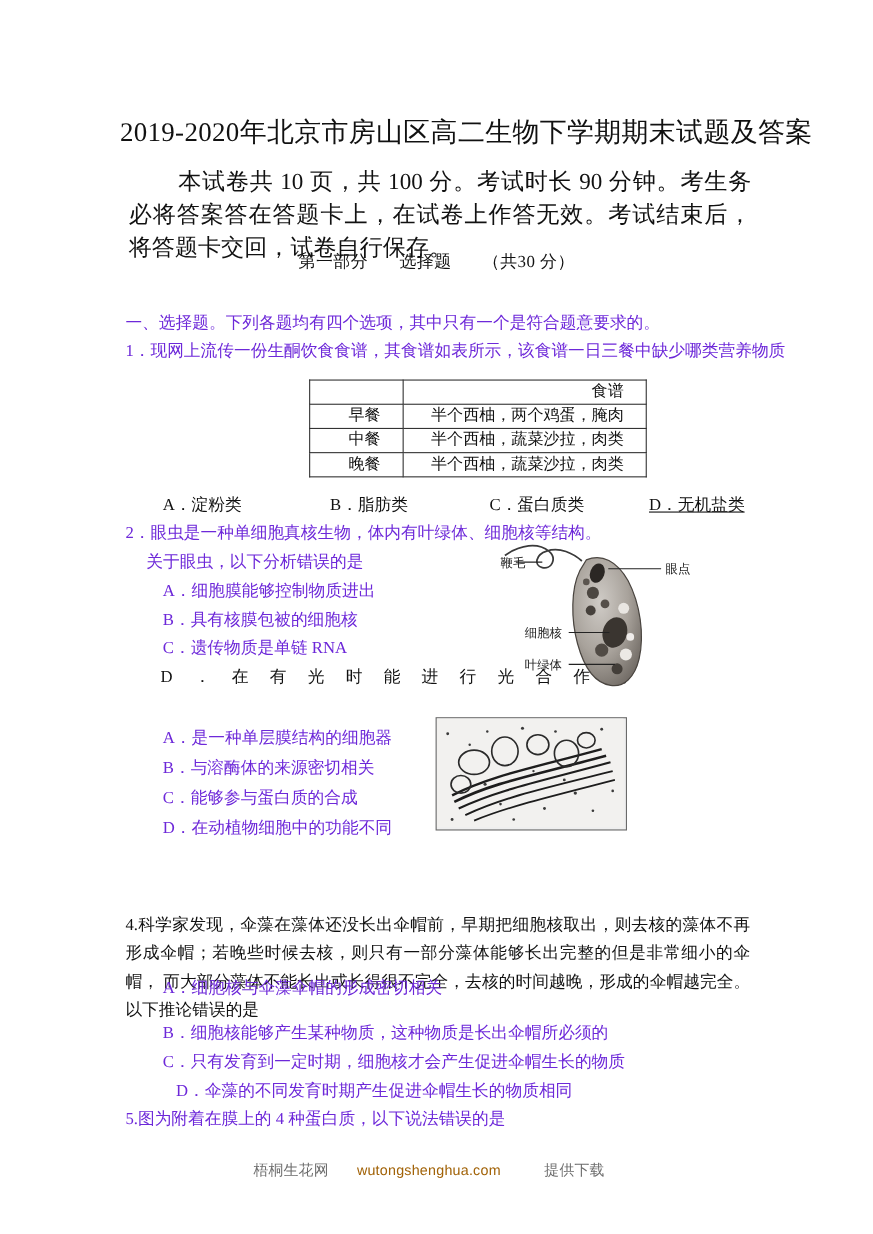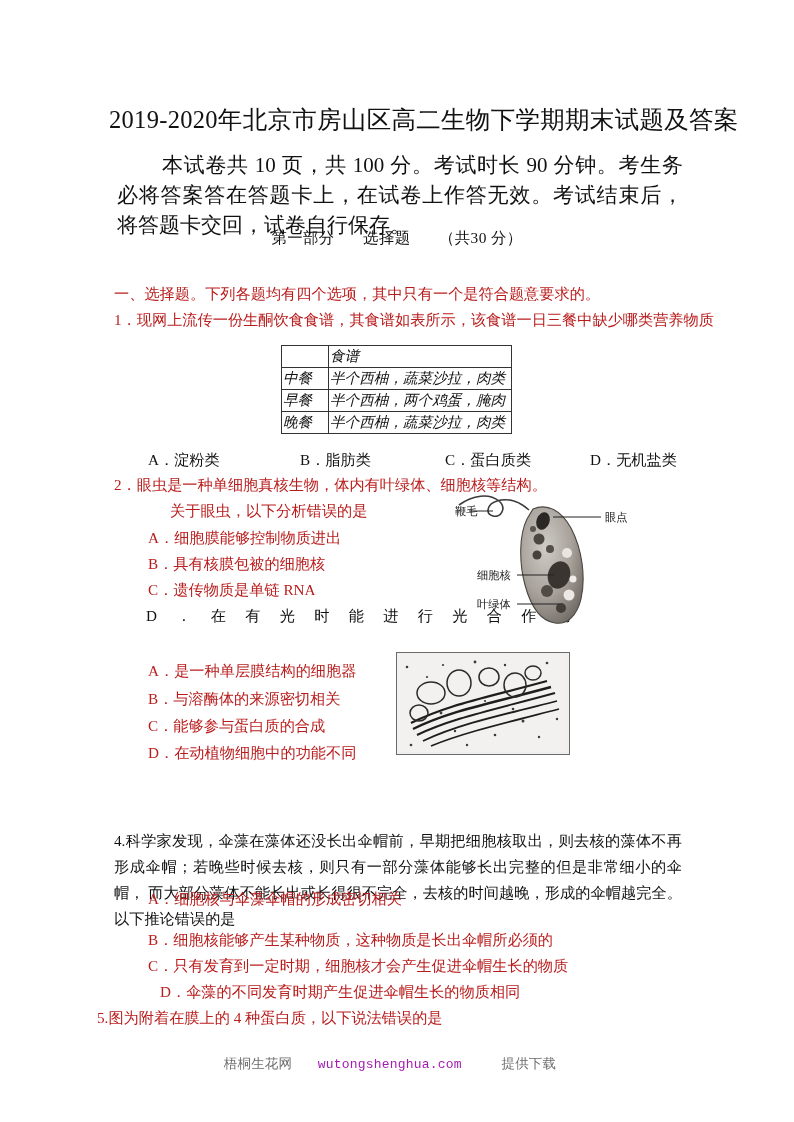--- a/index.html
+++ b/index.html
@@ -61,21 +61,21 @@
     color: #111;
   }
   .part-heading .gap { display:inline-block; width: 20px; }
 
   
   .line {
     position: absolute;
     font-size: 15.2px;
     line-height: 22px;
     white-space: nowrap;
-    color: #b91c1c;
+    color: #6d28d9;
   }
   .para {
     position: absolute;
     font-size: 15.2px;
     line-height: 26px;
     text-align: justify;
     text-justify: inter-ideograph;
     color: #111;
   }
   .justified-opt {
@@ -102,26 +102,25 @@
   .recipe-table {
     position: absolute;
     left: 281px;
     top: 345px;
     border-collapse: collapse;
     font-size: 14.6px;
     color: #111;
   }
   .recipe-table td {
     border: 1px solid #333;
-    padding: 1px 1px;
+    padding: 1px 20px;
     height: 19px;
     line-height: 19px;
-    text-align: left;
-    white-space: nowrap;
-    font-style: italic;
+    text-align: right;
+    white-space: nowrap;
   }
   .recipe-table td.lab { width: 44px; }
   .recipe-table td.val { width: 180px; }
 
   
   .euglena-fig {
     position: absolute;
     left: 455px;
     top: 483px;
     width: 210px;
@@ -159,23 +158,23 @@
     position: absolute;
     left: 0;
     top: 1055px;
     width: 794px;
     text-align: center;
     font-size: 13.5px;
     color: #6d6d6d;
     letter-spacing: 0.2px;
   }
   .footer .site {
-    font-family: Liberation Mono, monospace;
+    font-family: Liberation Sans, sans-serif;
     font-size: 13px;
-    color: #a21caf;
+    color: #a16207;
     margin: 0 22px;
   }
   .footer .pad { margin: 0 14px; }
 </style>
 </head>
 <body>
 
 <div class="page">
 
   <div class="doc-title">2019-2020年北京市房山区高二生物下学期期末试题及答案</div>
@@ -196,45 +195,45 @@
     <span>1．</span><span>现网上流传一份生酮饮食食谱，其食谱如表所示，该食谱一日三餐中缺少哪类营养物质</span>
   </div>
 
   <table class="recipe-table">
     <tbody>
         <tr>
       <td class="lab"></td>
       <td class="val">食谱</td>
     </tr>
     <tr>
+      <td class="lab">早餐</td>
+      <td class="val">半个西柚，两个鸡蛋，腌肉</td>
+    </tr>
+    <tr>
       <td class="lab">中餐</td>
       <td class="val">半个西柚，蔬菜沙拉，肉类</td>
-    </tr>
-    <tr>
-      <td class="lab">早餐</td>
-      <td class="val">半个西柚，两个鸡蛋，腌肉</td>
     </tr>
     <tr>
       <td class="lab">晚餐</td>
       <td class="val">半个西柚，蔬菜沙拉，肉类</td>
     </tr>
   </tbody>
     </table>
 
   <div class="optrow" style="left:0px; top:449px; width:650px; height:22px;">
     <span style="left:148px;">A．淀粉类</span>
     <span style="left:300px;">B．脂肪类</span>
     <span style="left:445px;">C．蛋白质类</span>
-    <span style="left:590px;">D．无机盐类</span>
+    <span style="left:590px;text-decoration:underline;">D．无机盐类</span>
   </div>
 
   <div class="line" style="left:114px; top:474px;">
     <span>2．</span><span>眼虫是一种单细胞真核生物，体内有叶绿体、细胞核等结构。</span>
   </div>
-  <div class="line" style="left:133px; top:500px;margin-left:37px;">关于眼虫，以下分析错误的是</div>
+  <div class="line" style="left:133px; top:500px;">关于眼虫，以下分析错误的是</div>
   <div class="line" style="left:148px; top:527px;">A．细胞膜能够控制物质进出</div>
   <div class="line" style="left:148px; top:553px;">B．具有核膜包被的细胞核</div>
   <div class="line" style="left:148px; top:579px;">C．遗传物质是单链 RNA</div>
   <div class="justified-opt" id="q2d" style="left:146px; top:605px; width:425px;">
       <span>D</span>
       <span>．</span>
       <span>在</span>
       <span>有</span>
       <span>光</span>
       <span>时</span>
@@ -333,21 +332,21 @@
   </div>
 
   <div class="para" style="left:114px; top:828px; width:568px;">
     <span>4.</span><span>科学家发现，伞藻在藻体还没长出伞帽前，早期把细胞核取出，则去核的藻体不再形成伞帽；若晚些时候去核，则只有一部分藻体能够长出完整的但是非常细小的伞帽， 而大部分藻体不能长出或长得很不完全，去核的时间越晚，形成的伞帽越完全。以下推论错误的是</span>
   </div>
   <div class="line" style="left:148px; top:869px;margin-top:19px;">A．细胞核与伞藻伞帽的形成密切相关</div>
   <div class="line" style="left:148px; top:929px;">B．细胞核能够产生某种物质，这种物质是长出伞帽所必须的</div>
   <div class="line" style="left:148px; top:955px;">C．只有发育到一定时期，细胞核才会产生促进伞帽生长的物质</div>
   <div class="line" style="left:148px; top:981px;margin-left:12px;">D．伞藻的不同发育时期产生促进伞帽生长的物质相同</div>
 
-  <div class="line" style="left:97px; top:1007px;">
+  <div class="line" style="left:114px; top:1007px;">
     <span>5.</span><span>图为附着在膜上的 4 种蛋白质，以下说法错误的是</span>
   </div>
 
   <div class="footer">
     <span>梧桐生花网</span>
     <span class="site">wutongshenghua.com</span>
     <span class="pad">提供下载</span>
   </div>
 
 </div>

